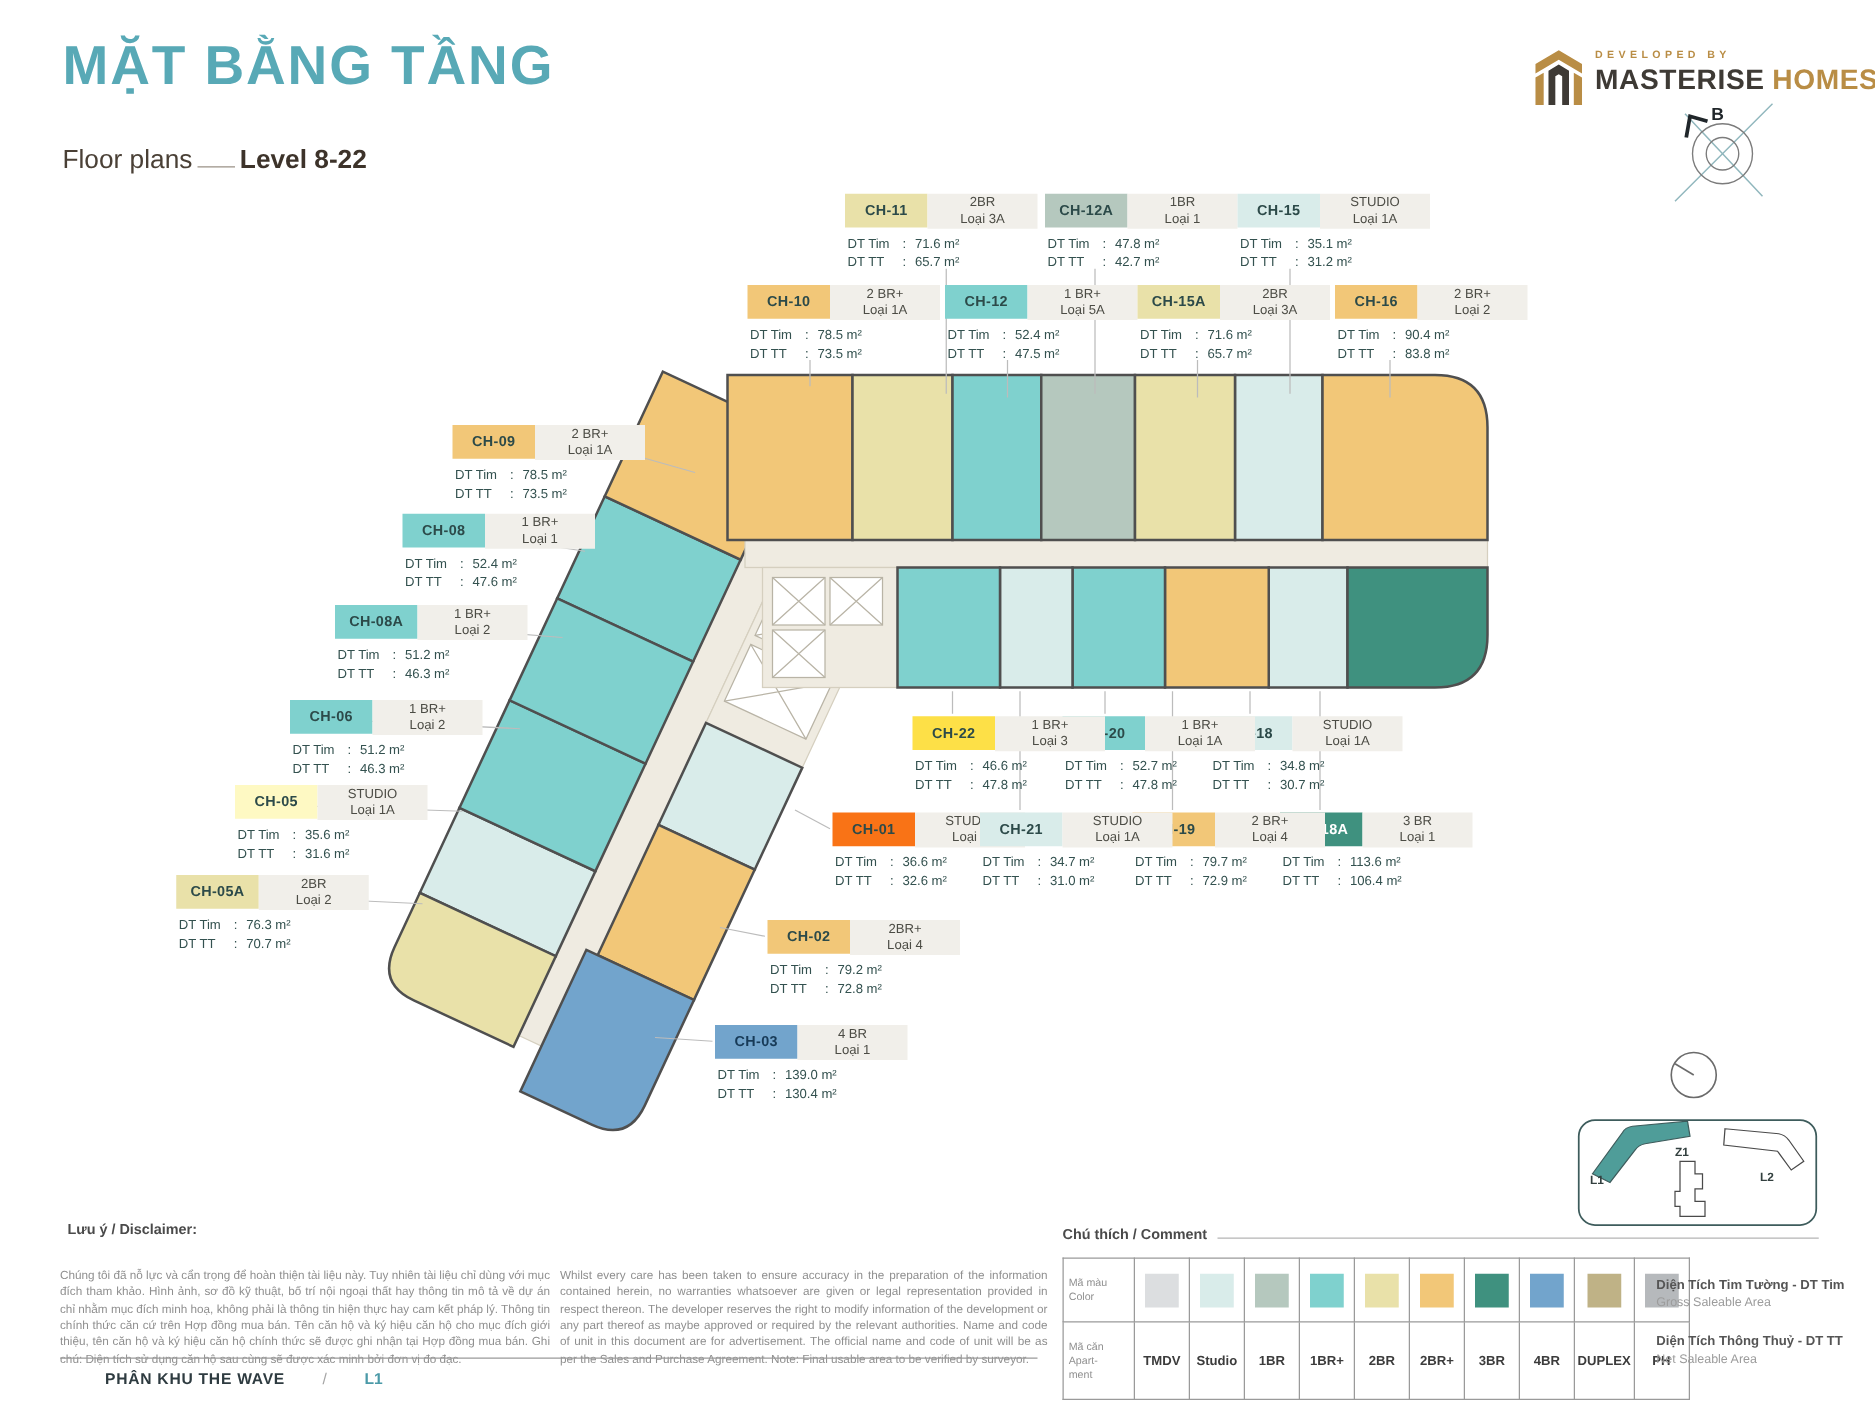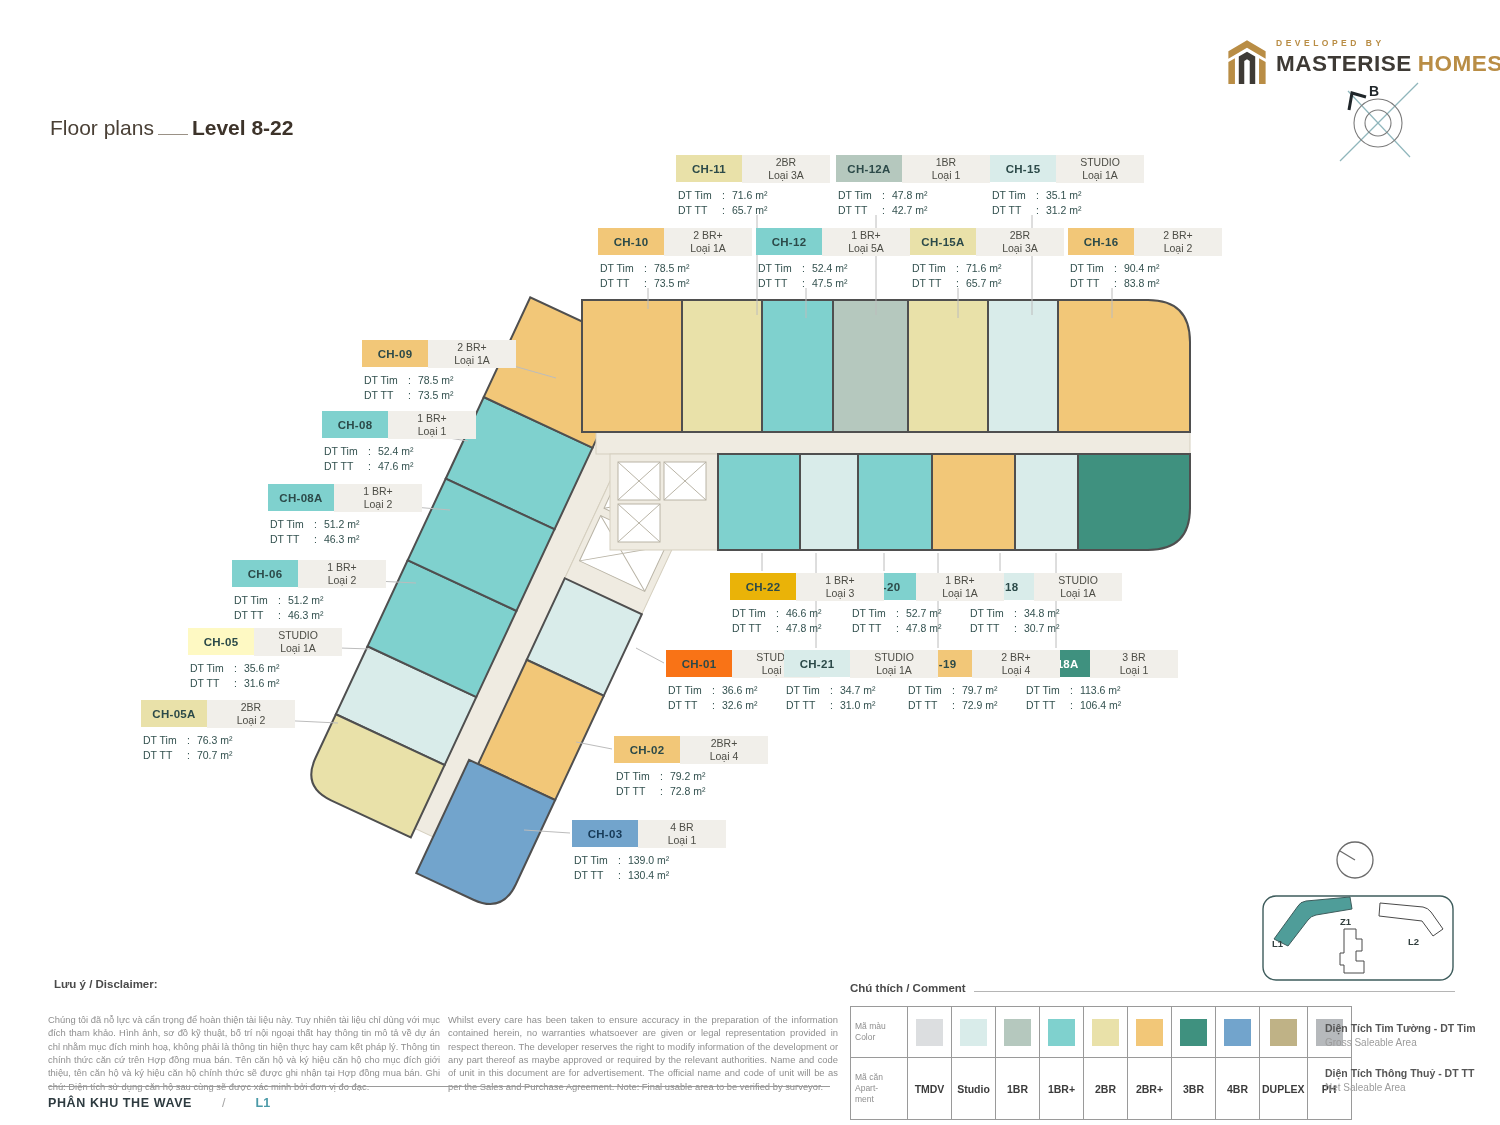--- a/index.html
+++ b/index.html
@@ -44,29 +44,30 @@
   .lg-lab{width:48px;font-size:8.5px;color:#8f8f8f;text-align:left !important;padding:14px 4px;line-height:1.3;}
   .lg-sw-cell{width:41px;height:48px;}
   .lg-sw{width:27px;height:27px;margin:0 auto;}
   .lg-code{height:34px;font-size:10.5px;font-weight:600;color:#3c3c3c;padding:0 2px;}
   .adefs{position:absolute;left:1325px;top:1022px;font-size:10.5px;}
   .adef{margin-bottom:19px;}
   .adef .vi{color:#555555;font-weight:600;margin-bottom:3px;}
   .adef .en{color:#9c9c9c;font-size:10px;}
   .footer-line{position:absolute;left:48px;top:1086px;width:782px;border-top:1px solid #9a9a9a;}
   .footer{position:absolute;left:48px;top:1096px;display:flex;align-items:baseline;font-size:12.5px;}
-  .footer .zone{font-weight:700;color:#2e3b40;letter-spacing:0.6px;}
+  .footer .zone{font-weight:700;color:#2e3b40;letter-spacing:0.6px;margin-left:36px;}
   .footer .slash{color:#a5a5a5;margin:0 30px;}
   .footer .tower{font-weight:700;color:#4b9aa8;}
 </style>
 </head>
 <body>
 
 <div class="page">
 
+  <div class="title">MẶT BẰNG TẦNG</div>
   <div class="subtitle">
     <span>Floor plans</span>
     <span class="conn"></span>
     <b>Level 8-22</b>
   </div>
 
   <div class="brand">
     <svg width="38" height="46" viewBox="0 0 34 42">
       <polygon points="0,12 17,2 34,12 34,19 17,9 0,19" fill="#b98d45"></polygon>
       <polygon points="0,22 6,18.5 6,42 0,42" fill="#b98d45"></polygon>
@@ -454,21 +455,21 @@
             <div>Loại 1A</div>
           </div>
         </div>
         <div class="u-areas">
           <div><span class="al">DT Tim</span><span class="ac">:</span><span class="av">34.7 m²</span></div>
           <div><span class="al">DT TT</span><span class="ac">:</span><span class="av">31.0 m²</span></div>
         </div>
       </div>
       <div class="u-label" style="left: 730px; top: 573px;">
         <div class="u-row">
-          <div class="u-chip" style="background: #eab308; color: rgb(44, 74, 73);">CH-22</div>
+          <div class="u-chip" style="background: #fde047; color: rgb(44, 74, 73);">CH-22</div>
           <div class="u-type">
             <div>1 BR+</div>
             <div>Loại 3</div>
           </div>
         </div>
         <div class="u-areas">
           <div><span class="al">DT Tim</span><span class="ac">:</span><span class="av">46.6 m²</span></div>
           <div><span class="al">DT TT</span><span class="ac">:</span><span class="av">47.8 m²</span></div>
         </div>
       </div>

